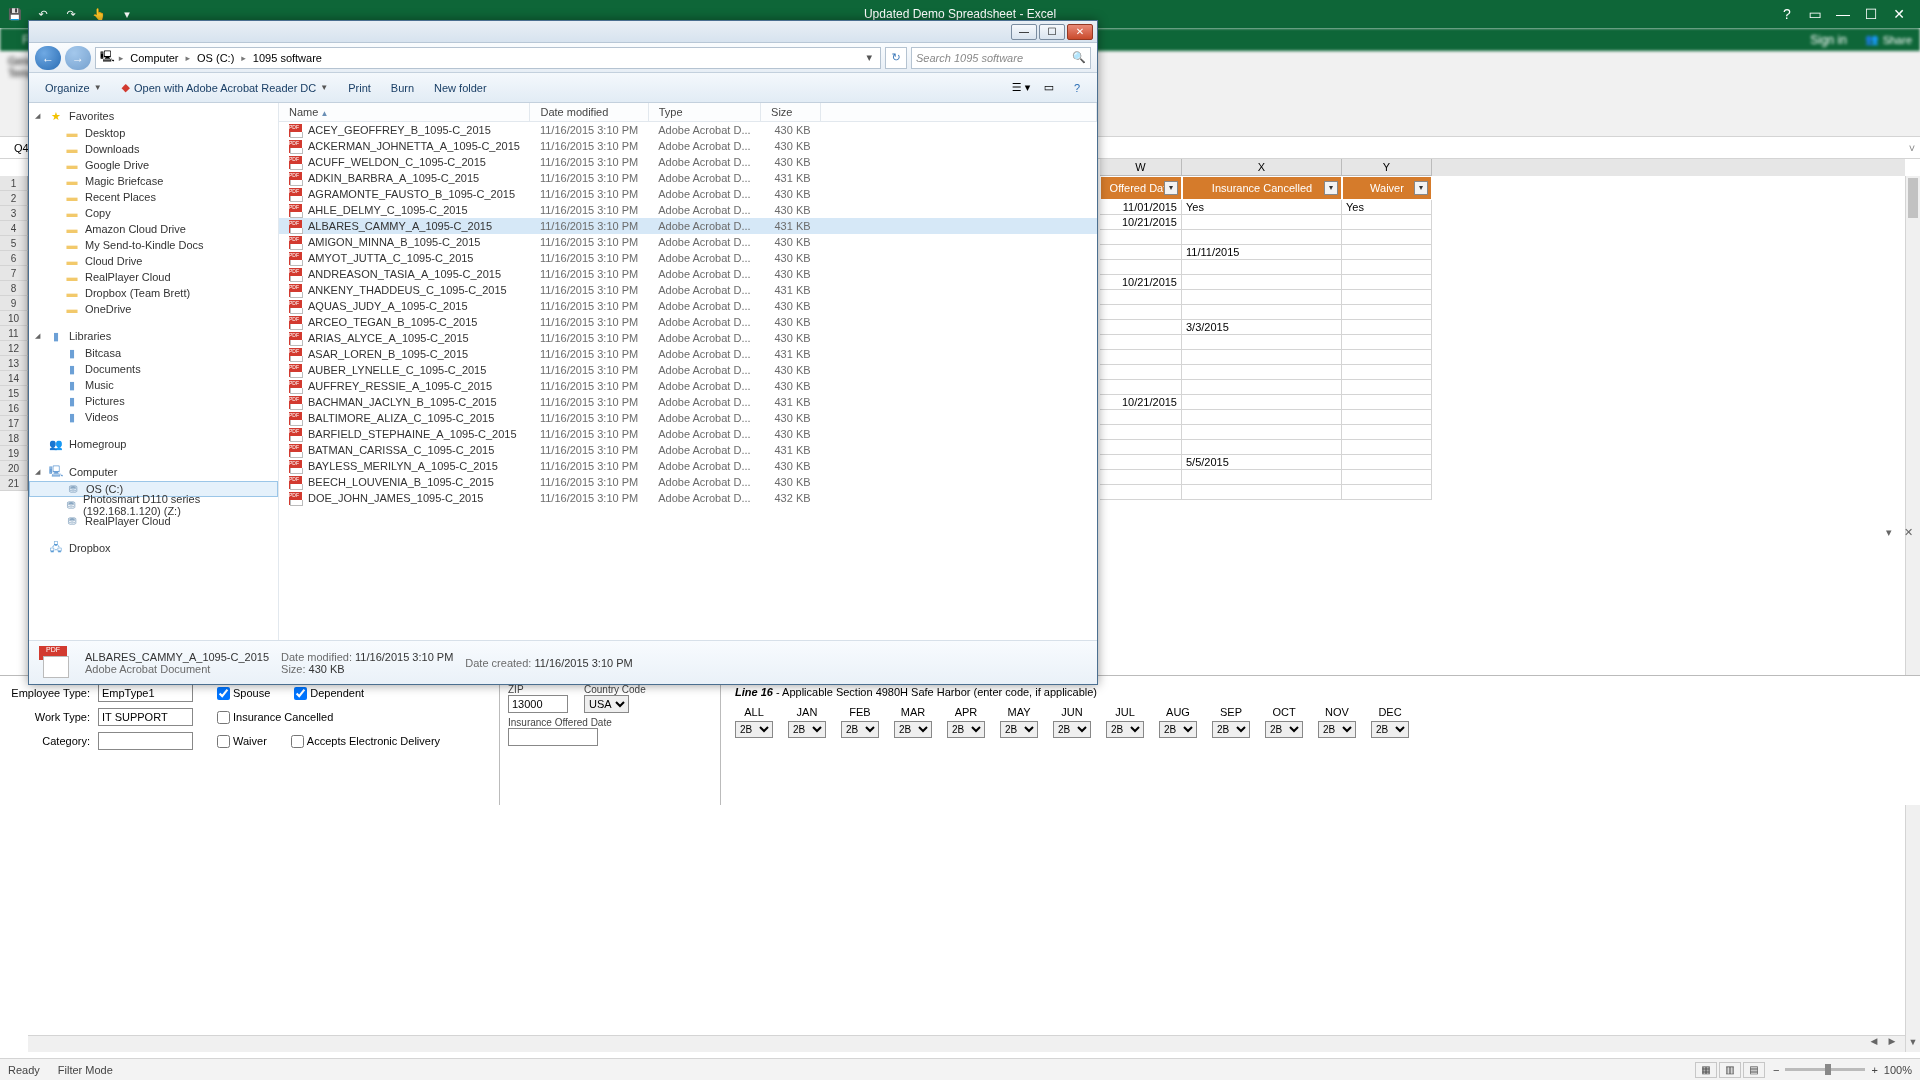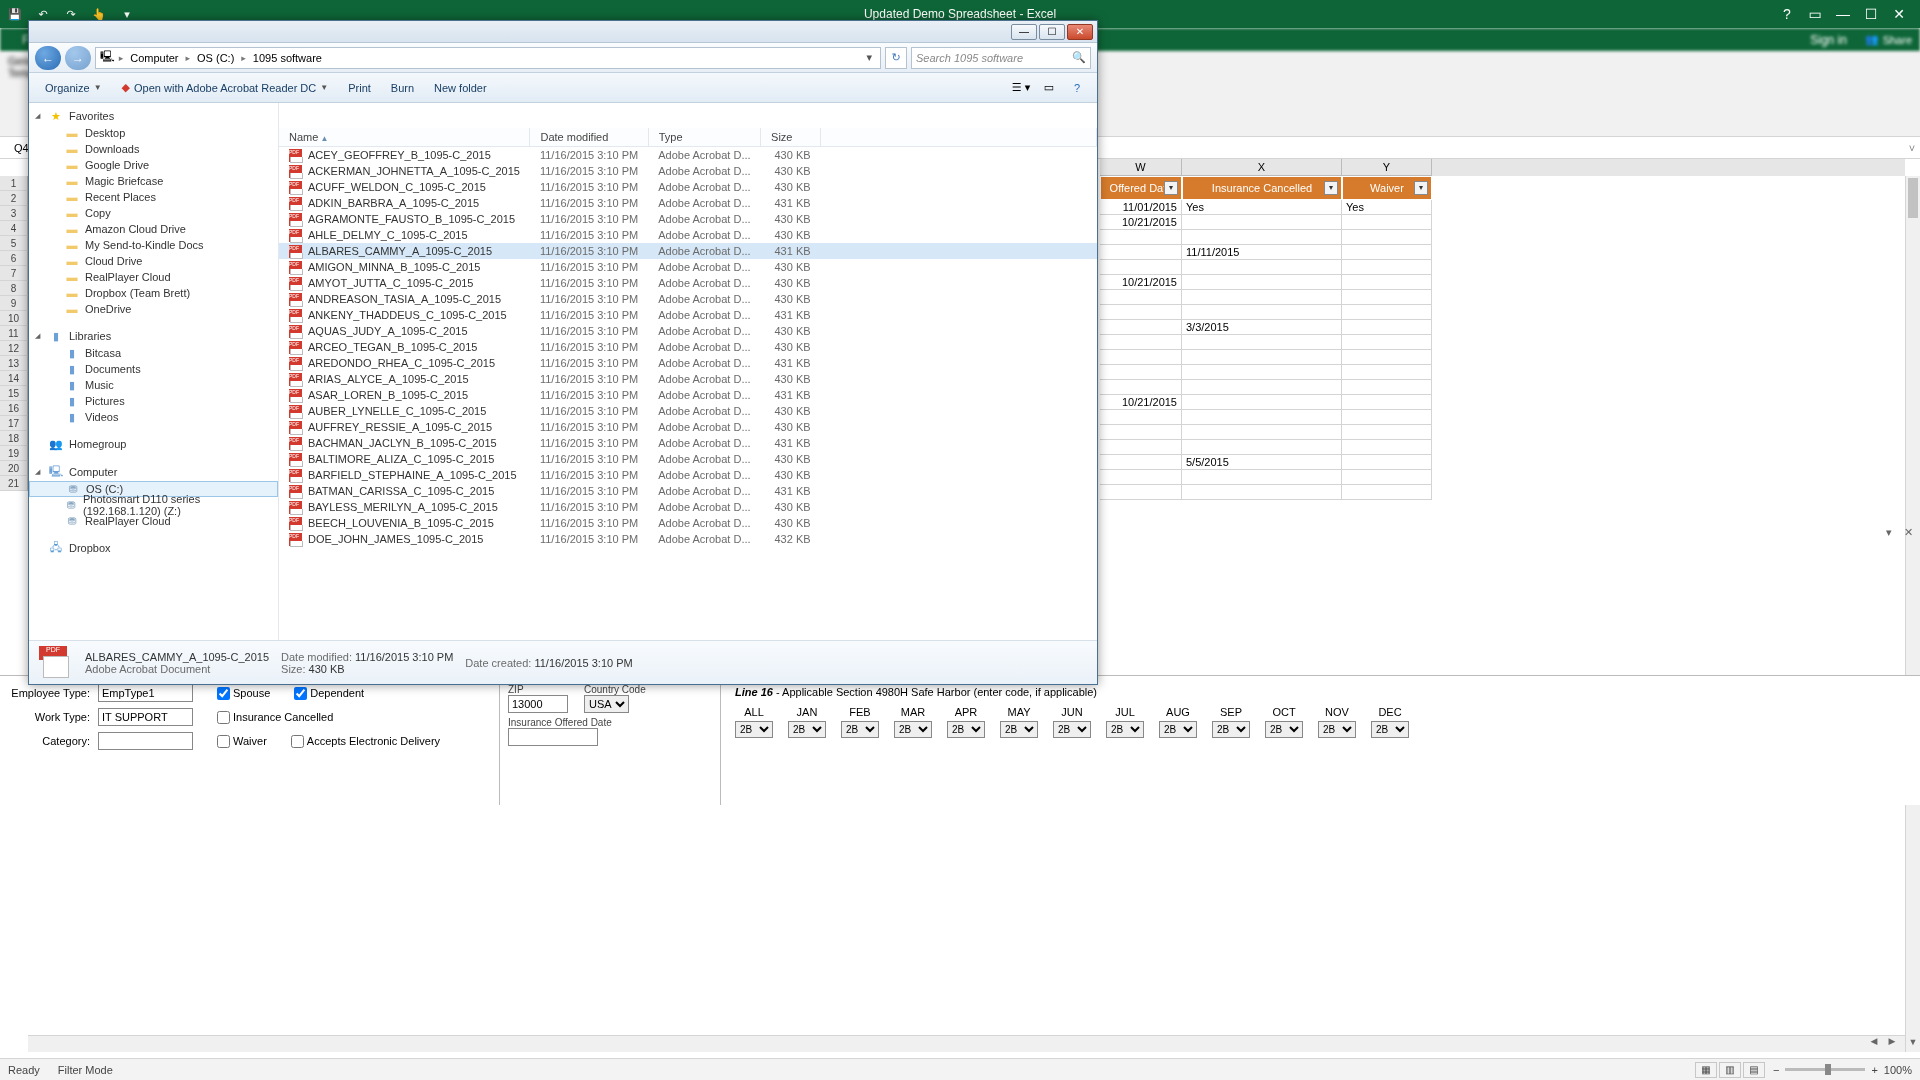--- a/index.html
+++ b/index.html
@@ -113,21 +113,21 @@
 .ex-tree .titem.sel { background:#e5f1fb; border:1px solid #9bc6e8; padding-top:0; padding-bottom:0; }
 .ex-tree .sep { height:10px; }
 .ex-tree .ico { width:14px; height:14px; display:inline-flex; align-items:center; justify-content:center; font-size:11px; }
 .i-star { color:#f2c200; }
 .i-fold { color:#f2c96b; }
 .i-drive { color:#8aa7c2; }
 .i-net { color:#5a9bd5; }
 .i-lib { color:#6ca0d6; }
 .i-pc { color:#6ca0d6; }
 
-.ex-list { flex:1; overflow:auto;margin-top:25px; }
+.ex-list { flex:1; overflow:auto; }
 .ex-list table { width:100%; border-collapse:collapse; }
 .ex-list th { text-align:left; font-weight:normal; font-size:11px; color:#444; padding:3px 10px; border-bottom:1px solid #e2e8ee; border-right:1px solid #e2e8ee; background:#fcfdfe; position:sticky; top:0; }
 .ex-list th.sort::after { content:" ▲"; font-size:8px; color:#6a8fb5; }
 .ex-list td { font-size:11px; padding:1px 10px; color:#333; height:16px; white-space:nowrap; }
 .ex-list tr.sel td { background:#d6e8f7; }
 .ex-list td.name { display:flex; align-items:center; gap:6px; }
 .ex-list td.type, .ex-list td.size, .ex-list td.date { color:#6b6b6b; }
 .pdf-ico { width:13px; height:13px; background:#d23a2f; position:relative; display:inline-block; }
 .pdf-ico::before { content:"PDF"; position:absolute; top:0; left:0; font-size:5px; color:#fff; line-height:6px; }
 .pdf-ico::after { content:""; position:absolute; bottom:-1px; left:1px; width:11px; height:5px; background:#fff; border:1px solid #bbb; border-top:none; }
@@ -692,27 +692,20 @@
               <td></td>
             </tr>
             <tr>
               <td class="name"><span class="pdf-ico"></span>ARCEO_TEGAN_B_1095-C_2015</td>
               <td class="date">11/16/2015 3:10 PM</td>
               <td class="type">Adobe Acrobat D...</td>
               <td class="size" style="text-align:right">430 KB</td>
               <td></td>
             </tr>
             <tr>
-              <td class="name"><span class="pdf-ico"></span>AREDONDO_RHEA_C_1095-C_2015</td>
-              <td class="date">11/16/2015 3:10 PM</td>
-              <td class="type">Adobe Acrobat D...</td>
-              <td class="size" style="text-align:right">431 KB</td>
-              <td></td>
-            </tr>
-            <tr>
               <td class="name"><span class="pdf-ico"></span>ARIAS_ALYCE_A_1095-C_2015</td>
               <td class="date">11/16/2015 3:10 PM</td>
               <td class="type">Adobe Acrobat D...</td>
               <td class="size" style="text-align:right">430 KB</td>
               <td></td>
             </tr>
             <tr>
               <td class="name"><span class="pdf-ico"></span>ASAR_LOREN_B_1095-C_2015</td>
               <td class="date">11/16/2015 3:10 PM</td>
               <td class="type">Adobe Acrobat D...</td>

